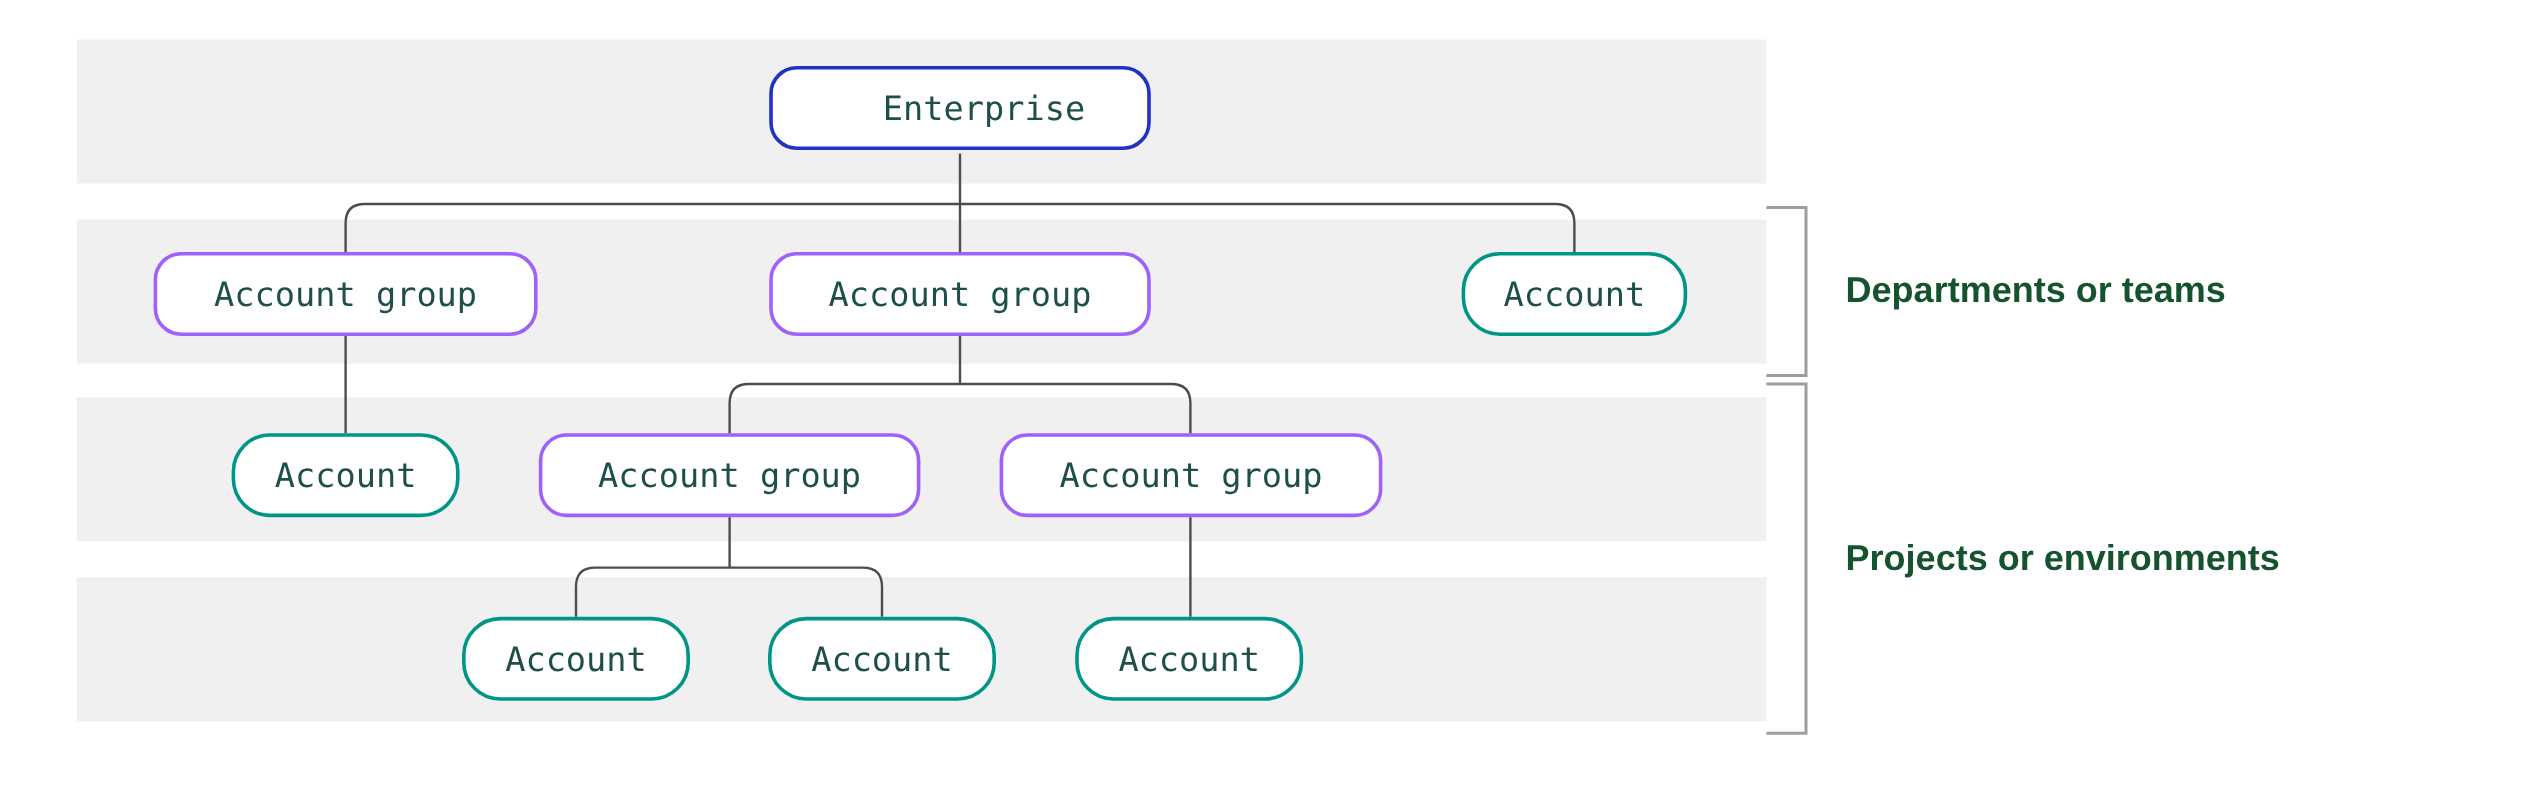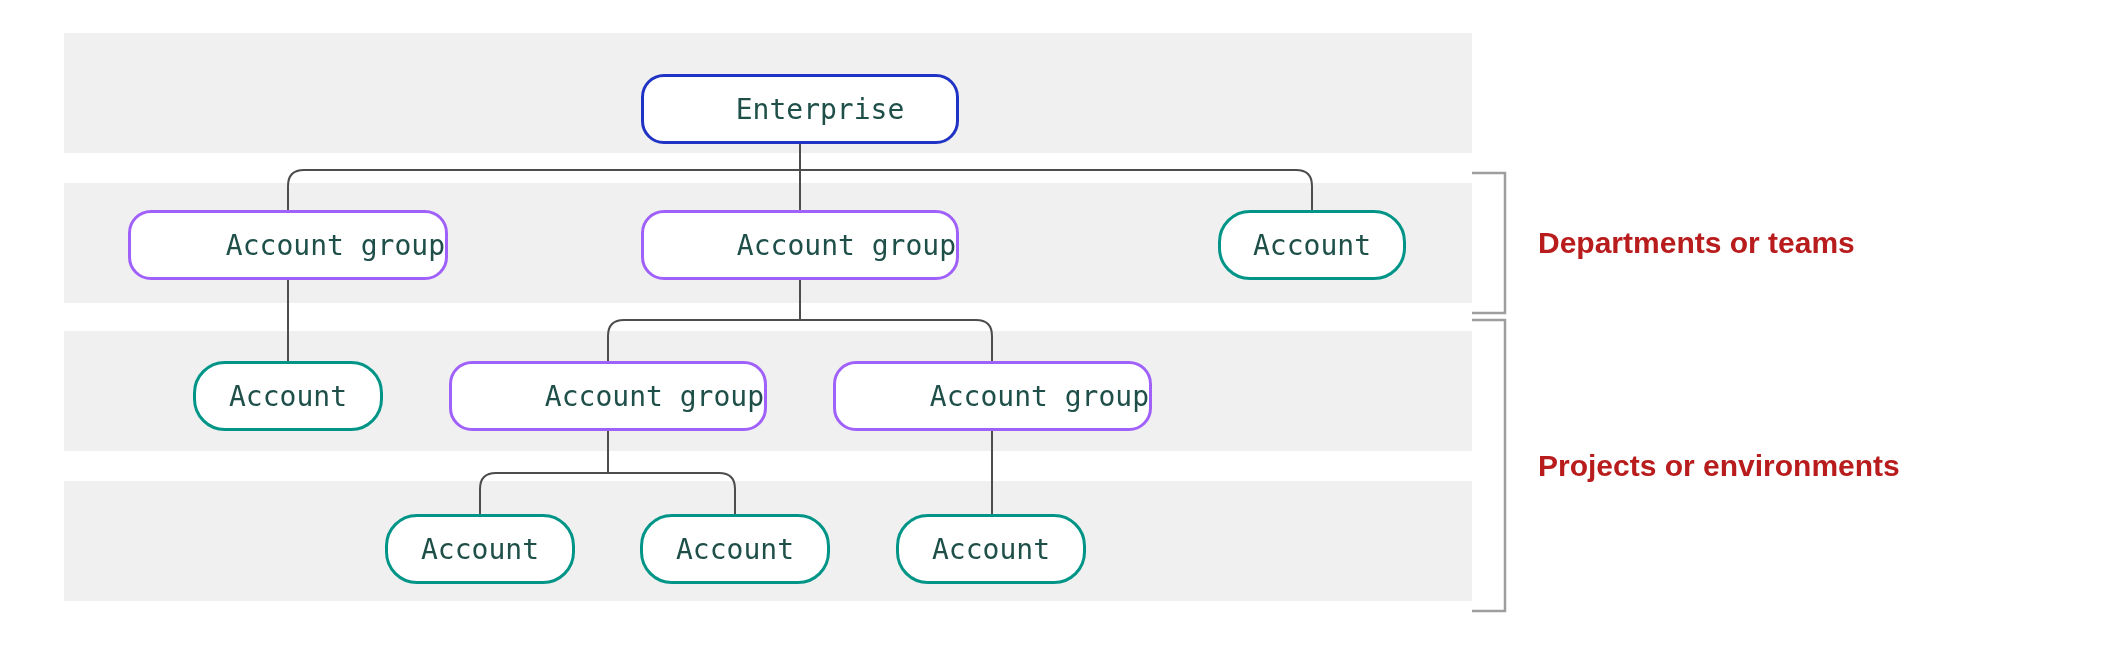--- a/index.html
+++ b/index.html
@@ -43,44 +43,44 @@
     box-sizing: border-box;
     display: flex;
     align-items: center;
     justify-content: center;
     font-family: "DejaVu Sans Mono", "Liberation Mono", monospace;
     font-size: 28px;
     color: #1f4f49;
     white-space: nowrap;
   }
   .node.enterprise { border-color: #2033c5; }
-  .node.group      { border-color: #a061fb; justify-content: flex-end; }
+  .node.group      { border-color: #a061fb; }
   .node.account    { border-color: #009587; border-radius: 32px; }
 
-  .n-enterprise { left: 641px;  top: 74px;  width: 318px; padding-left: 40px; }
+  .n-enterprise { left: 641px;  top: 55px;  width: 318px; padding-left: 40px; }
   .n-ag1        { left: 128px;  top: 210px; width: 320px; }
   .n-ag2        { left: 641px;  top: 210px; width: 318px; }
   .n-a1         { left: 1218px; top: 210px; width: 188px; }
   .n-a2         { left: 193px;  top: 361px; width: 190px; }
   .n-ag3        { left: 449px;  top: 361px; width: 318px; }
   .n-ag4        { left: 833px;  top: 361px; width: 319px; }
   .n-a3         { left: 385px;  top: 514px; width: 190px; }
   .n-a4         { left: 640px;  top: 514px; width: 190px; }
   .n-a5         { left: 896px;  top: 514px; width: 190px; }
 
   .annotation {
     position: absolute;
     left: 1538px;
     width: 460px;
     display: flex;
     align-items: center;
     font-family: "Liberation Sans", sans-serif;
     font-weight: bold;
     font-size: 30px;
-    color: #b91c1c;
+    color: #14532d;
     white-space: nowrap;
   }
   .annotation.a1 { top: 173px; height: 140px; }
   .annotation.a2 { top: 320px; height: 291px; text-align: right; }
 </style>
 </head>
 <body>
 
 <div class="page">
 

